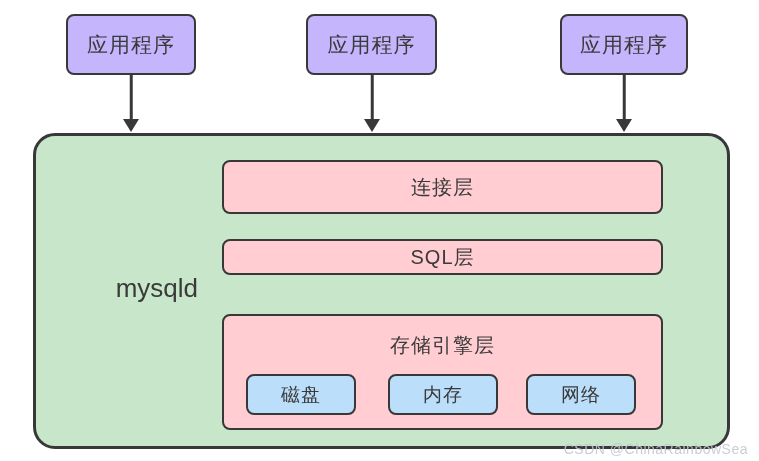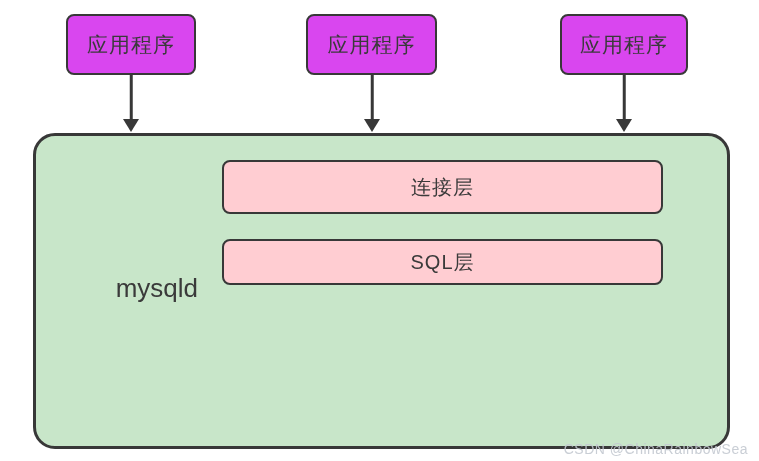--- a/index.html
+++ b/index.html
@@ -14,21 +14,21 @@
     height: 461px;
     background: #ffffff;
     overflow: hidden;
     color: #3a3a3a;
   }
   
   .app-box {
     position: absolute;
     top: 14px;
     height: 61px;
-    background: #d946ef;
+    background: #c4b5fd;
     border: 2.5px solid #383838;
     border-radius: 8px;
     box-sizing: border-box;
     display: flex;
     align-items: center;
     justify-content: center;
     font-size: 21px;
     letter-spacing: 1px;
   }
   .app-box.b1 { left: 66px;  width: 130px; }
@@ -89,21 +89,21 @@
     width: 441px;
     background: #ffcdd2;
     border: 2.5px solid #383838;
     border-radius: 8px;
     box-sizing: border-box;
     font-size: 20px;
     letter-spacing: 1px;
   }
   .layer.flexc { display: flex; align-items: center; justify-content: center; }
   .layer.l1 { top: 160px; height: 54px; }
-  .layer.l2 { top: 239px; height: 46px; }
+  .layer.l2 { top: 239px; height: 36px; }
   .layer.l3 { top: 314px; height: 116px; }
   .layer-title {
     position: absolute;
     left: 0; right: 0;
     top: 16px;
     text-align: center;
     font-size: 20px;
     letter-spacing: 1px;
   }
 
@@ -170,16 +170,28 @@
   <div class="server-label">mysqld</div>
 
   <div class="layer l1 flexc">
     <span>连接层</span>
   </div>
 
   <div class="layer l2 flexc">
     <span>SQL层</span>
   </div>
 
+  <div class="layer l3">
+    <div class="layer-title">存储引擎层</div>
+    <div class="resource r1">
+      <span>磁盘</span>
+    </div>
+    <div class="resource r2">
+      <span>内存</span>
+    </div>
+    <div class="resource r3">
+      <span>网络</span>
+    </div>
+  </div>
 
   <div class="watermark">CSDN @ChinaRainbowSea</div>
 
 </div>
 
 </body></html>

